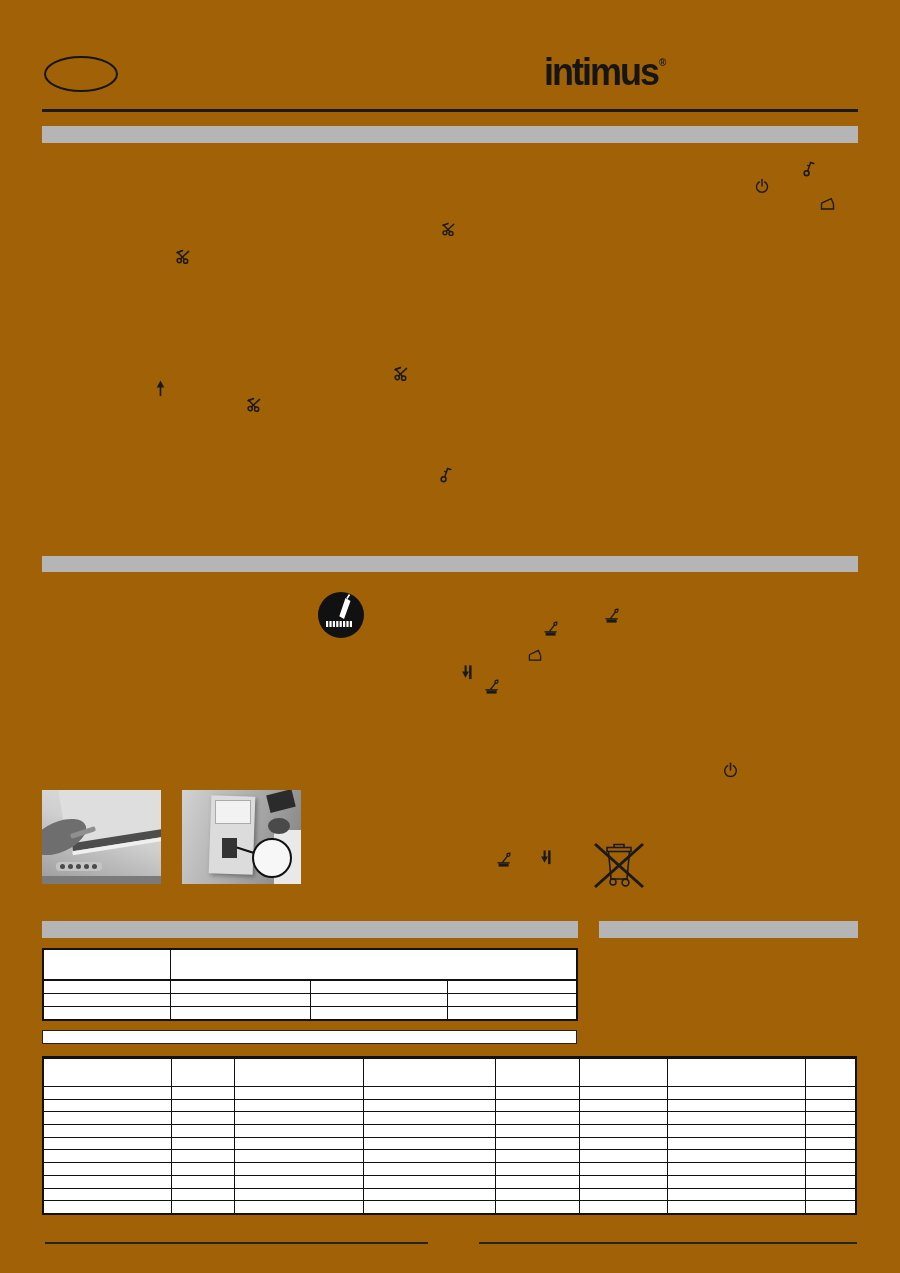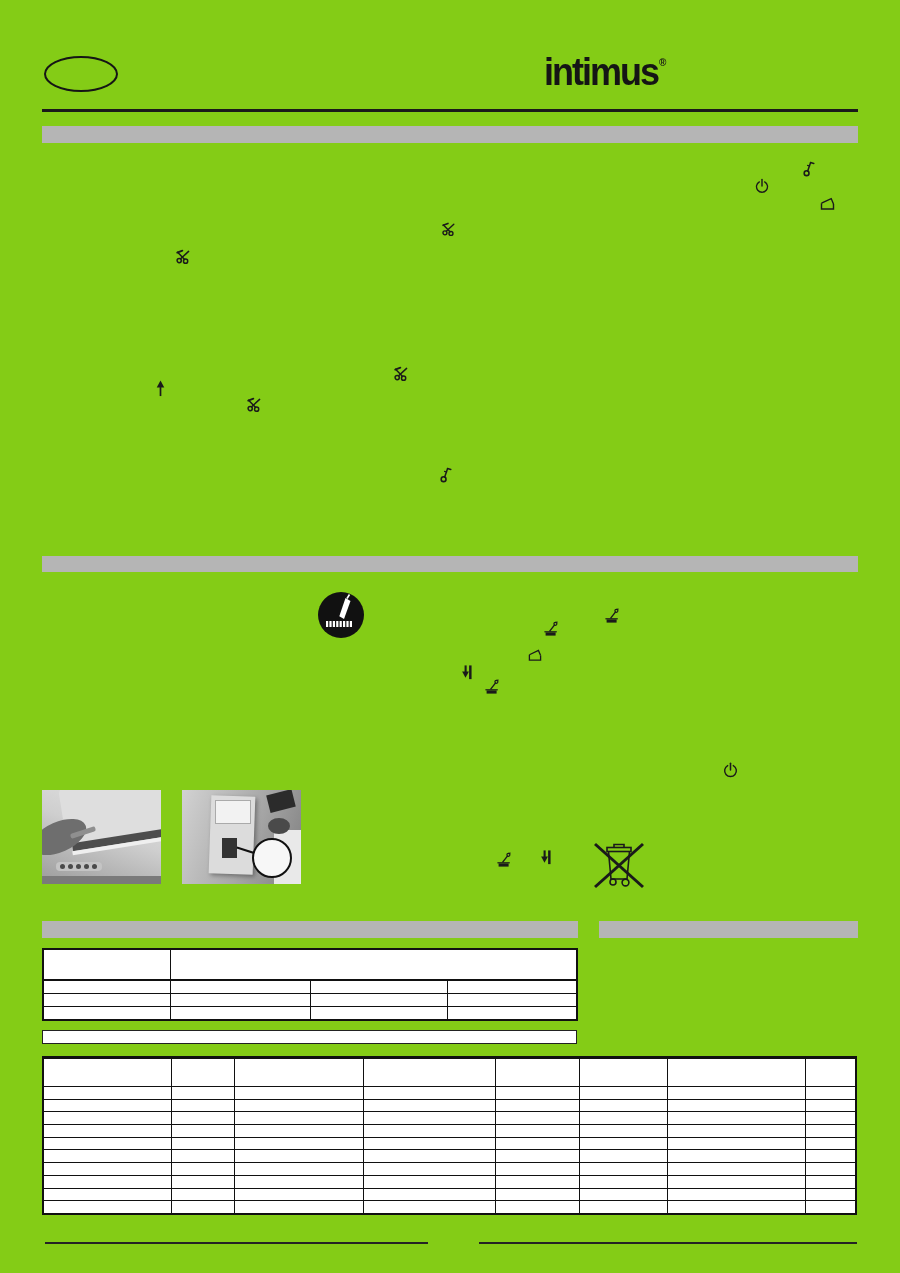--- a/index.html
+++ b/index.html
@@ -1,16 +1,16 @@
 <!DOCTYPE html>
 <html><head>
 <meta charset="utf-8">
 <style>
   html,body{margin:0;padding:0;background:#ffffff;}
-  #page{position:relative;width:900px;height:1273px;background:#84cc16;
+  #page{position:relative;width:900px;height:1273px;background:#a16207;
         font-family:"Liberation Sans",sans-serif;color:#1a1a1a;overflow:hidden;}
   .abs{position:absolute;}
   
   .lang-oval{left:44px;top:56px;width:70px;height:32px;border:2.5px solid #151515;border-radius:50%;}
   .logo{left:544px;top:50px;font-weight:bold;font-size:36px;letter-spacing:-2px;
         transform:scaleY(1.06);transform-origin:top left;color:#151515;}
   .logo sup{font-size:10px;letter-spacing:0;vertical-align:18px;margin-left:1px;}
   .rule{left:42px;top:109px;width:816px;height:2.5px;background:#1a1a1a;}
   
   .graybar{background:#b5b5b5;}

